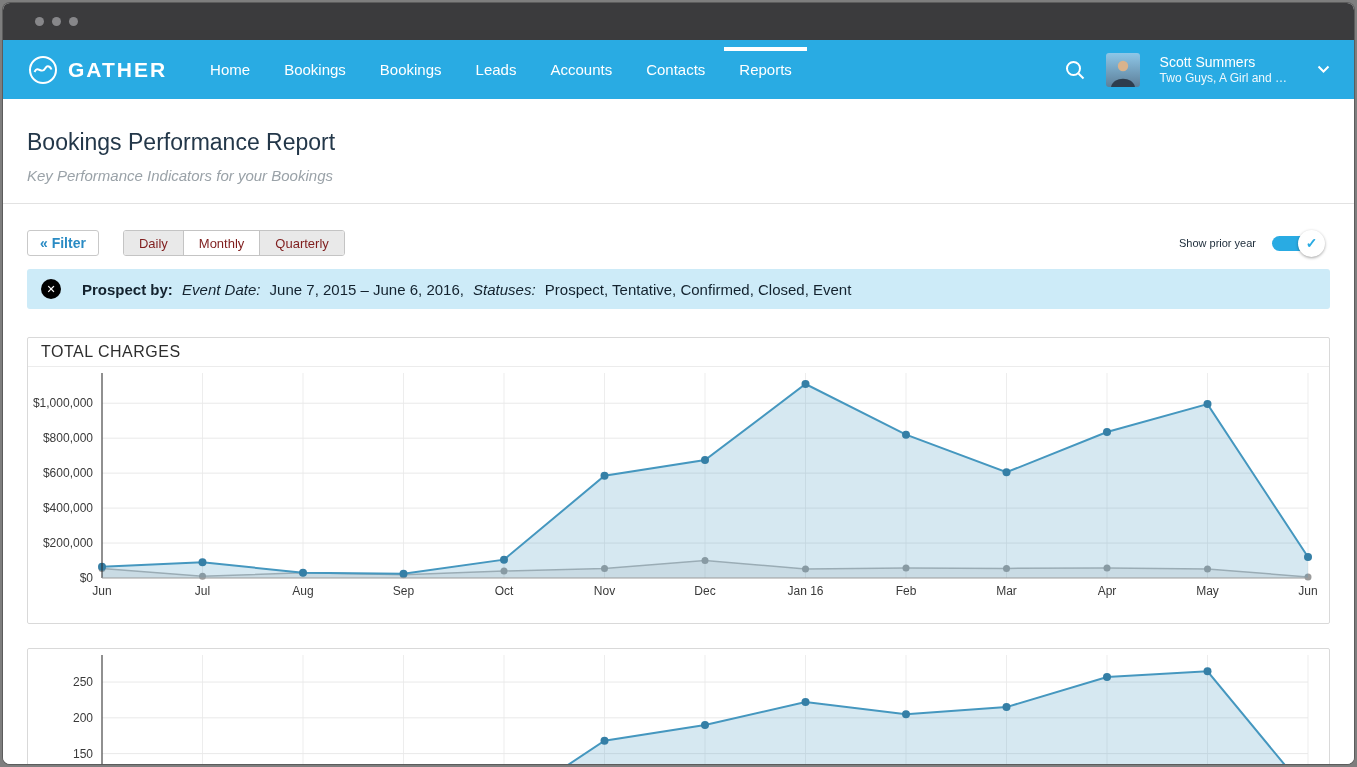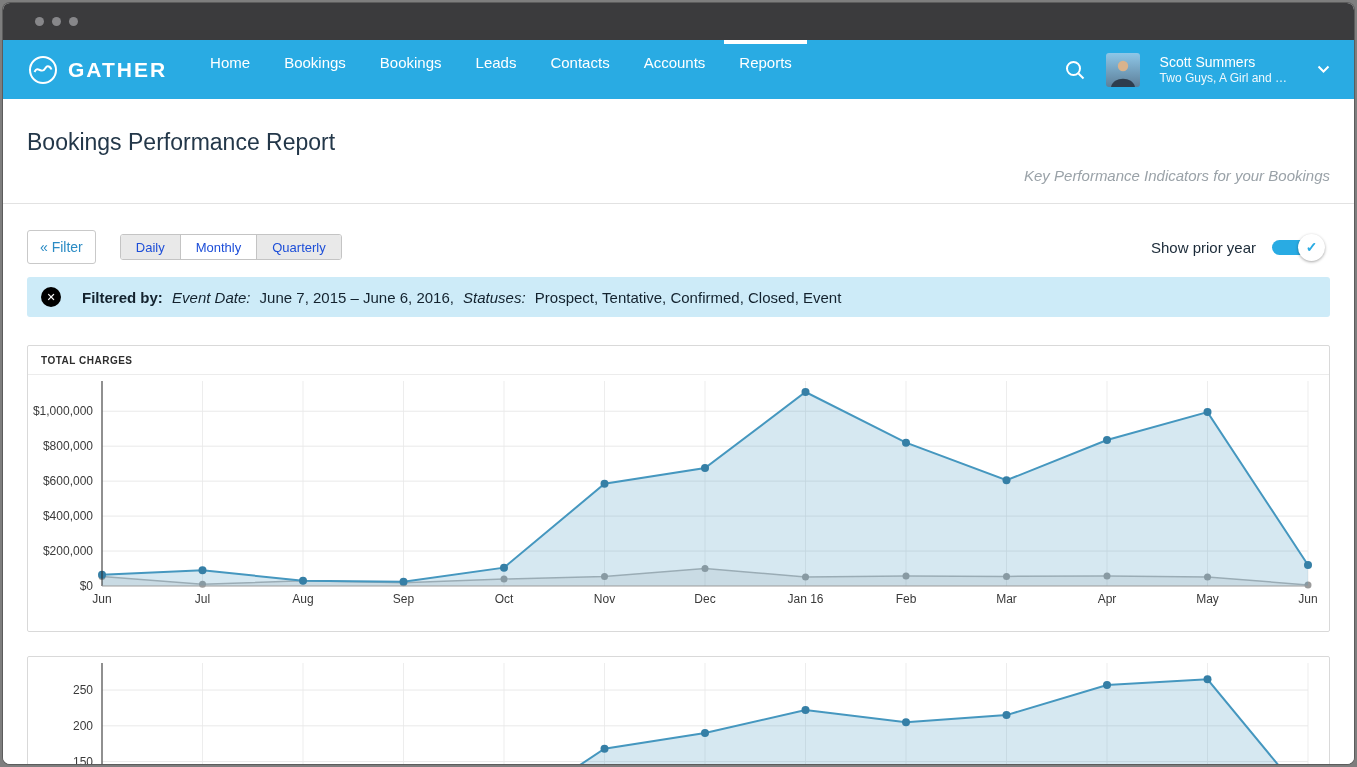--- a/index.html
+++ b/index.html
@@ -16,21 +16,21 @@
   }
   
   .titlebar {
     height:37px; background:#3b3b3d; display:flex; align-items:center;
     padding-left:32px; gap:8px;
   }
   .tb-dot { width:9px; height:9px; border-radius:50%; background:#87878a; }
   
   .navbar {
     height:59px; background:#29abe3; color:#fff;
-    display:flex; padding:0 24px;
+    display:flex; align-items:center; padding:0 24px;
   }
   .brand { display:flex; align-items:center; gap:9px; margin-right:16px; cursor:pointer; }
   .brand-text { font-size:21px; font-weight:bold; letter-spacing:2px; }
   .nav-items { display:flex; height:45px; margin-left:10px; }
   .nav-item {
     padding:0 17px; display:flex; align-items:center;
     font-size:15px; cursor:pointer; position:relative; white-space:nowrap;
   }
   .nav-item.active::before {
     content:""; position:absolute; top:0; left:2px; right:2px; height:4px; background:#fff;
@@ -38,38 +38,39 @@
   .nav-right { margin-left:auto; display:flex; align-items:center; gap:20px; }
   .search-btn { display:flex; align-items:center; cursor:pointer; }
   .user-menu { display:flex; align-items:center; gap:20px; cursor:pointer; }
   .avatar { width:34px; height:34px; border-radius:3px; overflow:hidden; flex:0 0 auto; }
   .user-name { font-size:14px; line-height:17px; }
   .user-org { font-size:12px; line-height:15px; opacity:.92; }
   .chevron { margin-left:10px; display:flex; }
   
   .page { padding:0 24px; background:#fff; }
   .page-title { font-size:23px; font-weight:300; color:#233749; margin:25px 0 0; line-height:36px; }
-  .page-subtitle { font-style:italic; color:#9aa2a8; font-size:15px; margin-top:7px; line-height:18px;text-align:right; }
+  .page-subtitle { font-style:italic; color:#9aa2a8; font-size:15px; margin-top:7px; line-height:18px; }
   .divider { height:1px; background:#e2e2e2; margin:18px -24px 0; }
   
   .toolbar { margin-top:26px; display:flex; align-items:center; }
   .filter-btn {
     border:1px solid #c9c9c9; border-radius:3px; background:#fff; cursor:pointer;
-    color:#2a8bc4; font-size:14px; height:34px; padding:0 12px; display:flex; align-items:center;
+    color:#2a8bc4; font-size:14px; height:26px; padding:0 12px; display:flex; align-items:center;
     font-family:"Liberation Sans", sans-serif;
+    font-weight:bold;
   }
   .segmented { display:flex; margin-left:24px; border:1px solid #c4c4c4; border-radius:3px; overflow:hidden; height:26px; }
   .segment {
     padding:0 15px; display:flex; align-items:center; font-size:13px;
-    background:#e9e9e9; color:#1d4ed8; cursor:pointer; white-space:nowrap;
+    background:#e9e9e9; color:#7f1d1d; cursor:pointer; white-space:nowrap;
   }
   .segment + .segment { border-left:1px solid #c4c4c4; }
   .segment.selected { background:#fff; }
   .toolbar-right { margin-left:auto; display:flex; align-items:center; }
-  .prior-label { font-size:15px; color:#1b2a38; margin-right:16px; }
+  .prior-label { font-size:11px; color:#1b2a38; margin-right:16px; }
   .toggle { width:46px; height:15px; border-radius:8px; background:#29abe3; position:relative; margin-right:12px; cursor:pointer; }
   .toggle-knob {
     position:absolute; right:-7px; top:-6px; width:27px; height:27px; border-radius:50%;
     background:#fff; box-shadow:0 1px 3px rgba(0,0,0,.35);
     display:flex; align-items:center; justify-content:center;
     color:#29abe3; font-size:14px; font-weight:bold;
   }
   
   .info-bar {
     margin-top:13px; background:#cdebf8; border-radius:3px; height:40px;
@@ -81,21 +82,21 @@
     margin-right:21px; cursor:pointer; flex:0 0 auto;
   }
   .info-text span { margin-right:5px; }
   .tx-b { font-weight:bold; }
   .tx-i { font-style:italic; }
   
   .panel { margin-top:28px; border:1px solid #d9d9d9; border-radius:2px; background:#fff; }
   .panel + .panel { margin-top:24px; }
   .panel-header {
     height:29px; display:flex; align-items:center; padding:0 13px;
-    font-size:10px; font-weight:bold; letter-spacing:.5px; color:#2e2e2e;
+    font-size:16px; font-weight:normal; letter-spacing:.5px; color:#2e2e2e;
     border-bottom:1px solid #ececec;
   }
   .chart { height:256px; overflow:hidden;text-align:right; }
 </style>
 </head>
 <body>
 
 <div class="window">
 
   <div class="titlebar">
@@ -121,24 +122,24 @@
       <div class="nav-item">
           <span>Bookings</span>
         </div>
       <div class="nav-item">
           <span>Bookings</span>
         </div>
       <div class="nav-item">
           <span>Leads</span>
         </div>
       <div class="nav-item">
+          <span>Accounts</span>
+        </div>
+      <div class="nav-item">
           <span>Contacts</span>
-        </div>
-      <div class="nav-item">
-          <span>Accounts</span>
         </div>
       <div class="nav-item active">
           <span>Reports</span>
         </div>
     </div>
     <div class="nav-right">
       <div class="search-btn">
         <span style="display:flex;">
           <svg width="22" height="22" viewBox="0 0 22 22">
             <circle cx="9.5" cy="9.5" r="6.5" stroke="#fff" stroke-width="2" fill="none"></circle>
@@ -193,21 +194,21 @@
           </div>
         </div>
       </div>
     </div>
 
     <div class="info-bar">
       <div class="close-circle">
         <span>✕</span>
       </div>
       <div class="info-text">
-        <span class="tx-b">Filtered by:</span>
+        <span class="tx-b">Prospect by:</span>
         <span class="tx-i">Event Date:</span>
         <span>June 7, 2015 – June 6, 2016,</span>
         <span class="tx-i">Statuses:</span>
         <span>Prospect, Tentative, Confirmed, Closed, Event</span>
       </div>
     </div>
 
     <div class="panel">
       <div class="panel-header">TOTAL CHARGES</div>
       <div class="chart"><svg width="1301" height="256">

